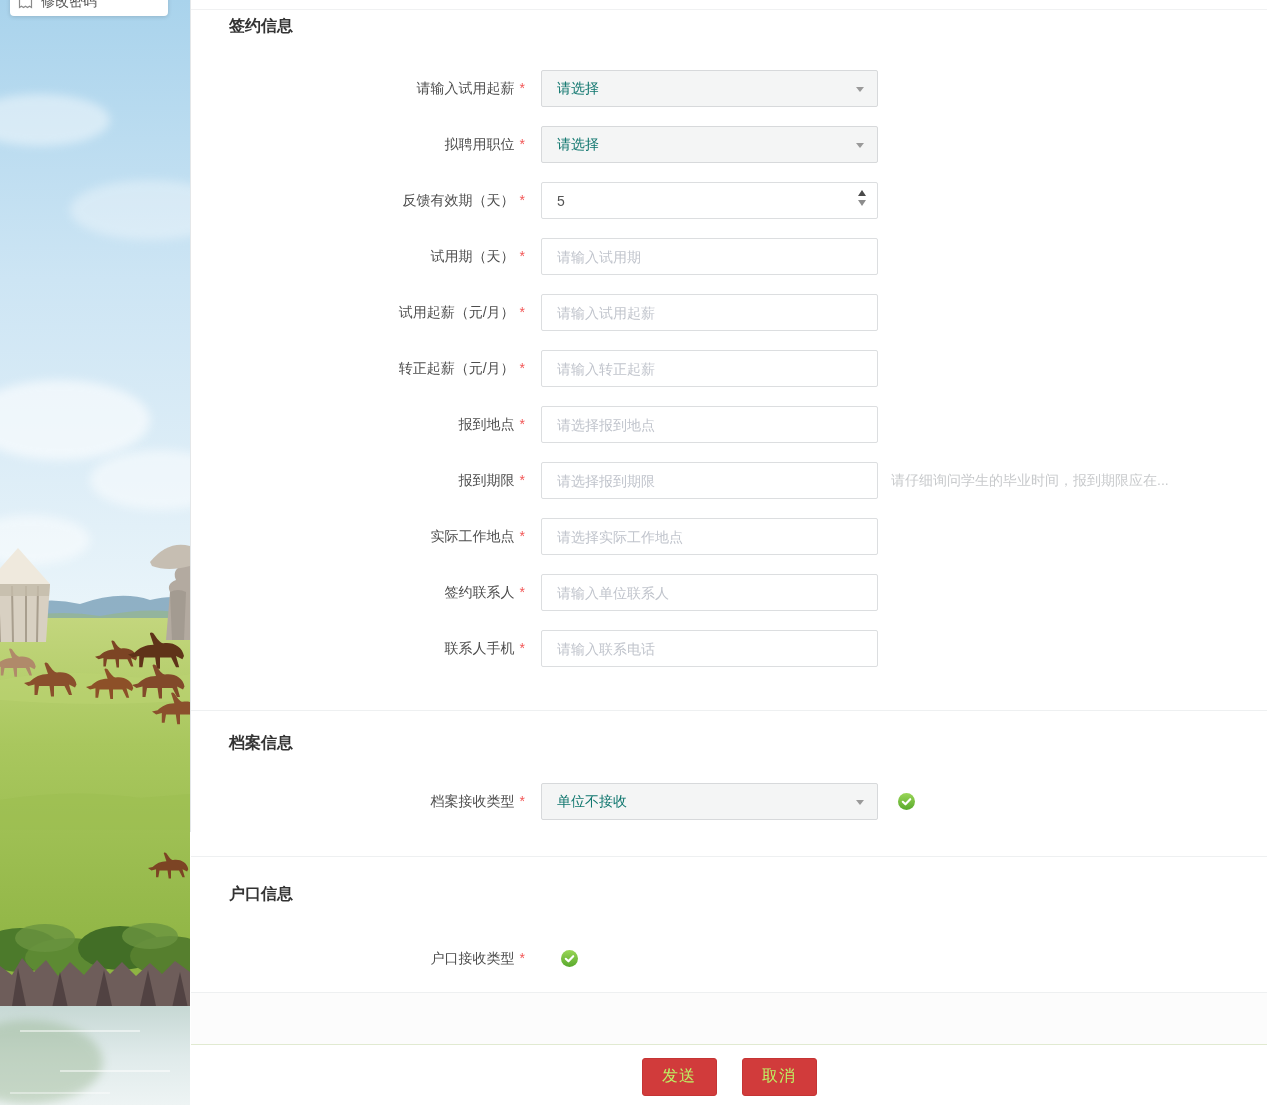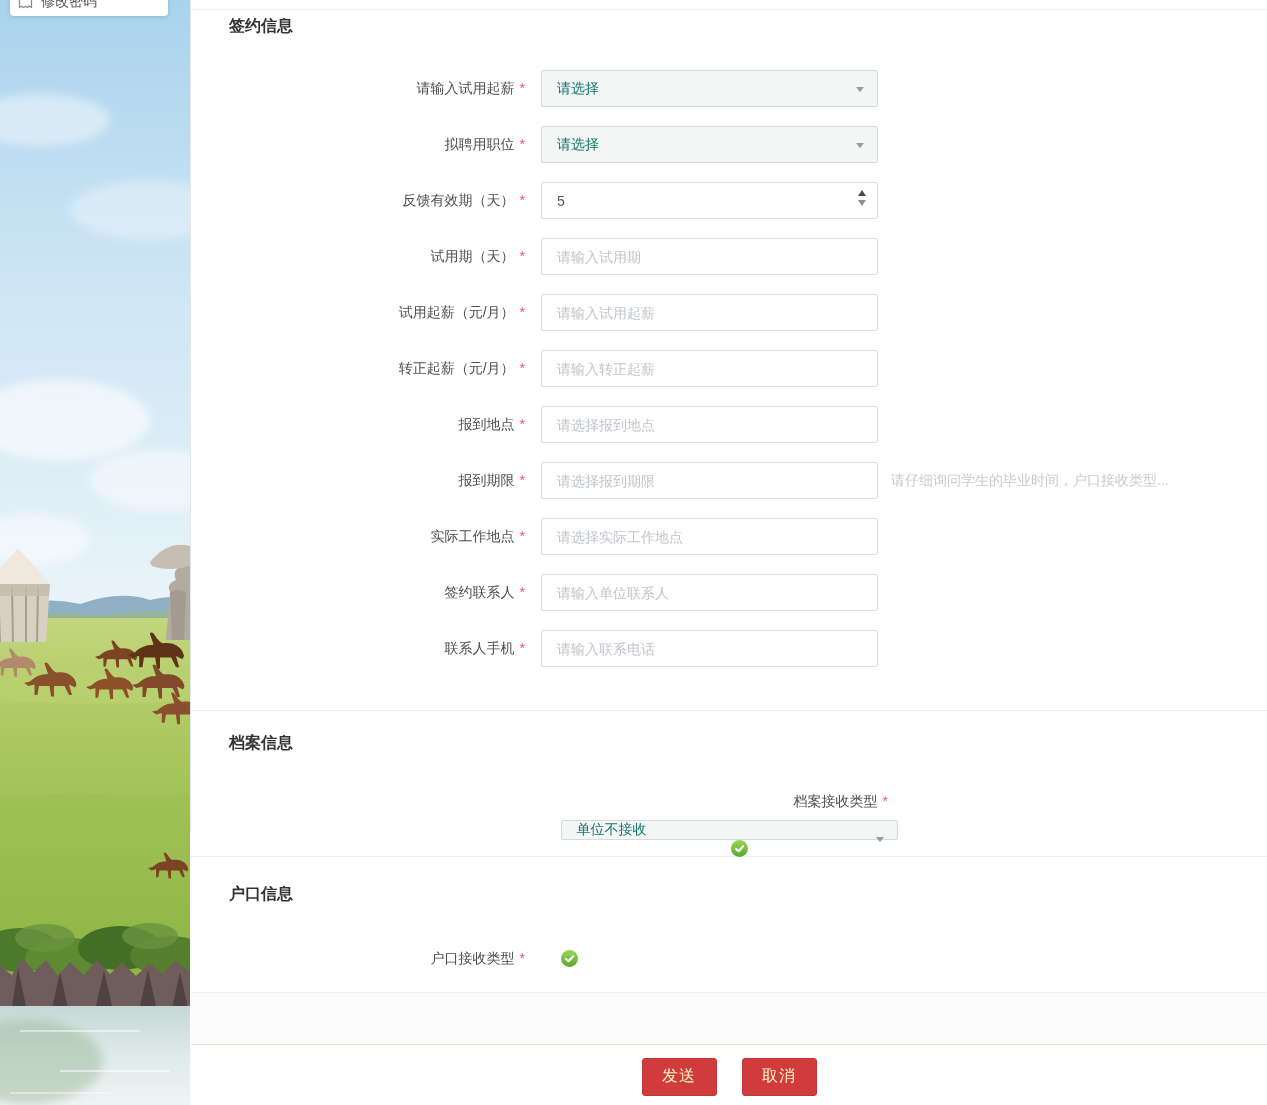--- a/index.html
+++ b/index.html
@@ -28,21 +28,21 @@
     background:#fff; border-left:1px solid #e4e7e9;
   }
   .top-strip { height:10px; border-bottom:1px solid #f0f1f2; }
   .section-title { font-size:16px; font-weight:700; color:#333; line-height:22px; padding-left:38px; }
   .t-signing { margin-top:5px; }
   .t-archive { margin-top:21px; }
   .t-hukou   { margin-top:26px; }
   .rows-signing { margin-top:33px; }
   .row { display:flex; align-items:center; height:37px; margin-bottom:19px; }
   .row:last-child { margin-bottom:0; }
-  .row-archive { margin-top:29px; margin-bottom:0;flex-direction:column; }
+  .row-archive { margin-top:29px; margin-bottom:0; }
   .row-hukou   { margin-top:35px; margin-bottom:0; }
 
   .label-col {
     width:350px; display:flex; justify-content:flex-end; align-items:center;
     gap:5px; padding-right:16px; font-size:14px; color:#4d4d4d; line-height:37px;
   }
   .star { color:#f25555; font-size:14px; }
 
   .field-select {
     width:337px; height:37px; background:#f4f5f5; border:1px solid #d7d9db;
@@ -73,21 +73,21 @@
   .hint { margin-left:13px; color:#c8cacc; font-size:14px; white-space:nowrap; }
 
   .divider { height:0; border-top:1px solid #eef0f1; }
   .d1 { margin-top:43px; }
   .d2 { margin-top:36px; }
   .d3 { margin-top:15px; }
   .band { height:52px; background:#fcfcfc; border-bottom:1px solid #e1ead1; }
   .footer { height:63px; display:flex; justify-content:center; align-items:center; gap:25px; background:#fff; }
   .btn {
     width:75px; height:38px; border:1px solid #c53434; border-radius:3px;
-    background:#d13b3b; color:#fef9c3; font-size:16px; cursor:pointer; letter-spacing:1px;
+    background:#d13b3b; color:#bef264; font-size:16px; cursor:pointer; letter-spacing:1px;
     font-family:"Liberation Sans","DejaVu Sans",sans-serif;
   }
 </style>
 </head>
 <body>
 
 <aside class="sidebar">
   <svg class="scenery" viewBox="0 0 190 1105" preserveAspectRatio="none">
     <defs>
       <linearGradient id="sky" x1="0" y1="0" x2="0" y2="1">
@@ -243,21 +243,21 @@
       </div>
       <input class="txt" type="text" placeholder="请选择报到地点" style="">
     </div>
 
     <div class="row">
       <div class="label-col">
         <span>报到期限</span>
         <span class="star">*</span>
       </div>
       <input class="txt" type="text" placeholder="请选择报到期限" style="">
-      <span class="hint">请仔细询问学生的毕业时间，户口接收类型...</span>
+      <span class="hint">请仔细询问学生的毕业时间，报到期限应在...</span>
     </div>
 
     <div class="row">
       <div class="label-col">
         <span>实际工作地点</span>
         <span class="star">*</span>
       </div>
       <input class="txt" type="text" placeholder="请选择实际工作地点" style="">
     </div>
 

